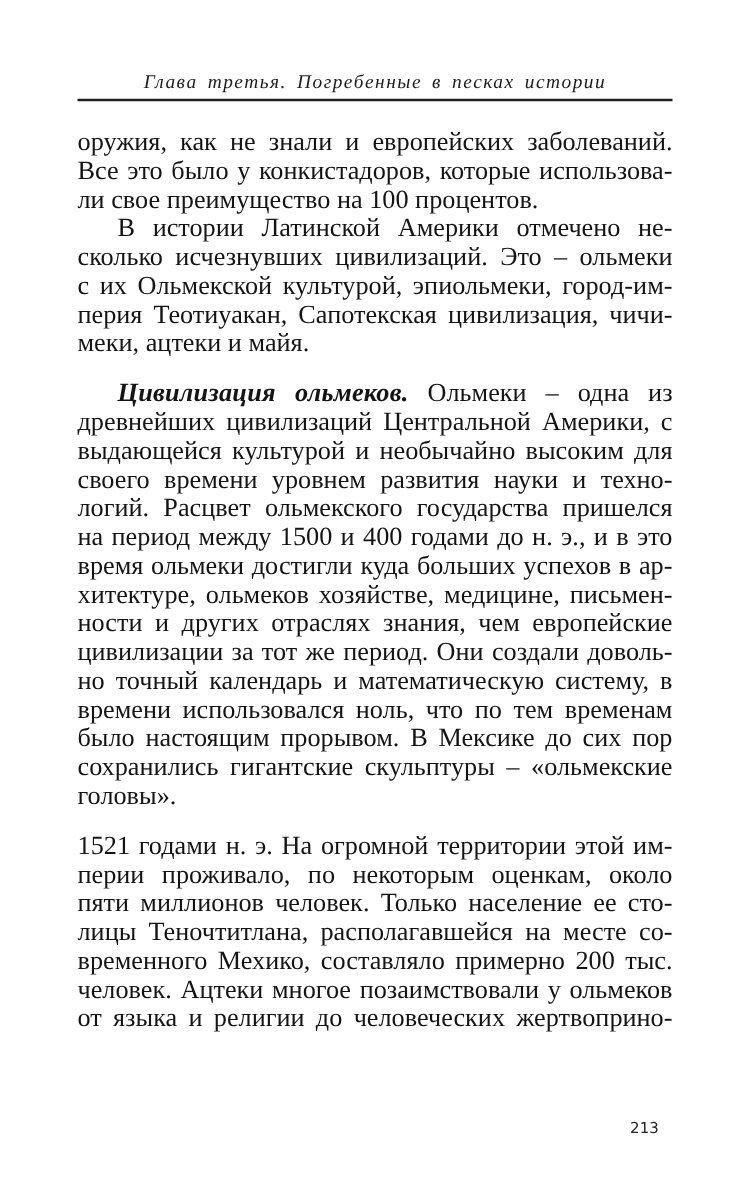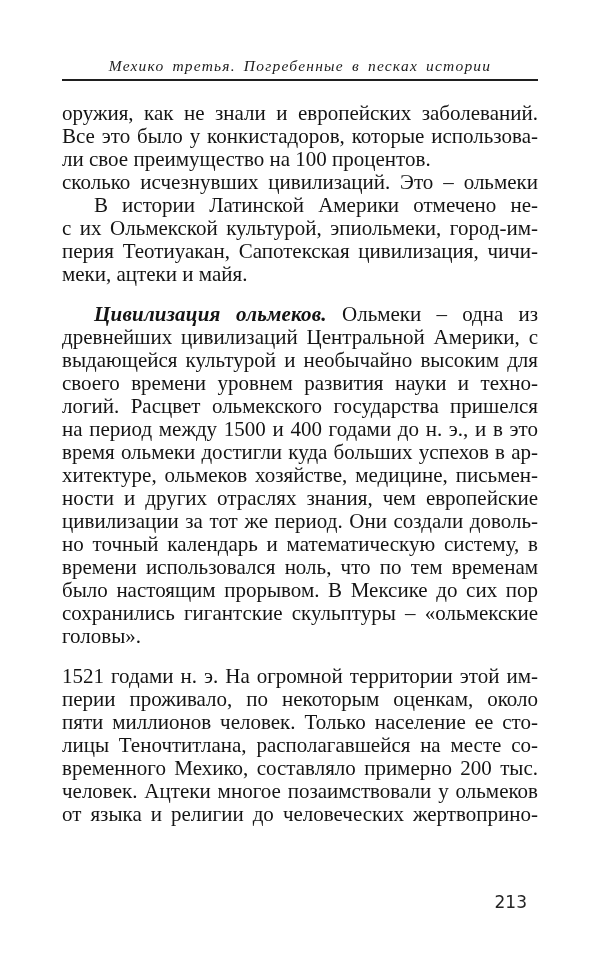--- a/index.html
+++ b/index.html
@@ -46,46 +46,46 @@
   .lead {
     font-weight: bold;
     font-style: italic;
     letter-spacing: 0.2px;
   }
   .folio {
     position: absolute;
     top: 893px;
     right: 73px;
     font-family: "DejaVu Sans", "Liberation Sans", sans-serif;
-    font-size: 17px;
+    font-size: 12px;
     line-height: 19px;
     color: #242424;
   }
 </style>
 </head>
 <body>
 
 <div class="page">
 
   <div class="running-head">
-    <span>Мехико третья. Погребенные в песках истории</span>
+    <span>Глава третья. Погребенные в песках истории</span>
   </div>
   <div class="head-rule"></div>
 
   <div class="body-text">
 
     <div class="para">
       <div class="line">оружия, как не знали и европейских заболеваний.</div>
       <div class="line">Все это было у конкистадоров, которые использова-</div>
       <div class="line last">ли свое преимущество на 100 процентов.</div>
     </div>
 
     <div class="para">
+      <div class="line indent">В истории Латинской Америки отмечено не-</div>
       <div class="line">сколько исчезнувших цивилизаций. Это – ольмеки</div>
-      <div class="line indent">В истории Латинской Америки отмечено не-</div>
       <div class="line">с их Ольмекской культурой, эпиольмеки, город-им-</div>
       <div class="line">перия Теотиуакан, Сапотекская цивилизация, чичи-</div>
       <div class="line last">меки, ацтеки и майя.</div>
     </div>
 
     <div class="para spaced">
       <div class="line indent"><b class="lead">Цивилизация ольмеков.</b><span> Ольмеки – одна из</span></div>
       <div class="line">древнейших цивилизаций Центральной Америки, с</div>
       <div class="line">выдающейся культурой и необычайно высоким для</div>
       <div class="line">своего времени уровнем развития науки и техно-</div>

